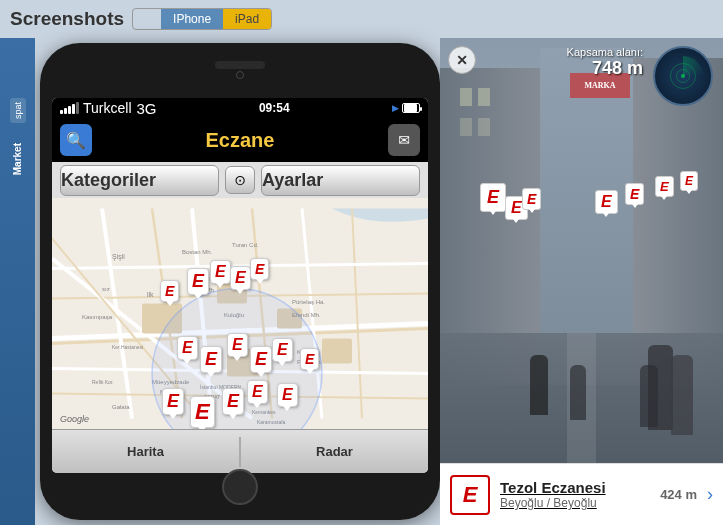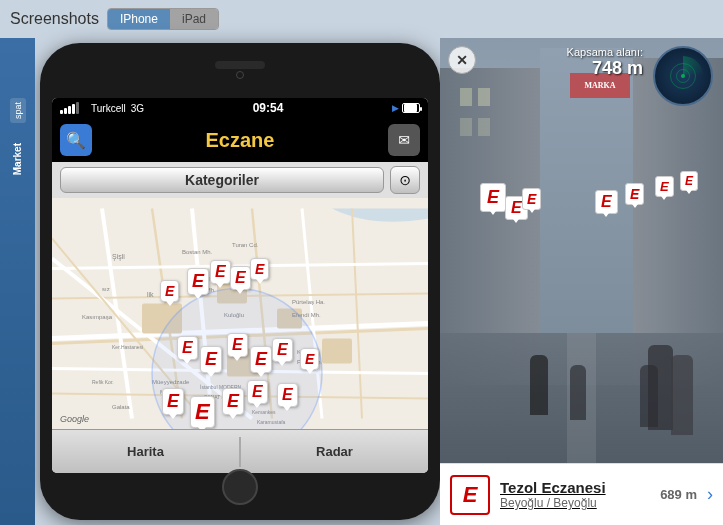--- a/index.html
+++ b/index.html
@@ -18,26 +18,27 @@
       display: flex;
       align-items: center;
       padding: 0 10px;
       gap: 8px;
     }
     .device-tabs {
       display: flex;
       border: 1px solid #999;
       border-radius: 4px;
       overflow: hidden;
+      padding-left: 28px;
     }
     .device-tab {
       padding: 3px 12px;
       font-size: 12px;
       cursor: pointer;
-      background: #a3a3a3;
+      background: #eab308;
       color: #444;
       border: none;
     }
     .device-tab.active {
       background: #5a8ab8;
       color: white;
     }
 
     
     .main-area {
@@ -164,24 +165,24 @@
       display: flex;
       align-items: center;
       padding: 4px 8px;
       gap: 6px;
     }
     .toolbar-btn {
       flex: 1;
       background: linear-gradient(to bottom, #fff, #c0c0c0);
       border: 1px solid #999;
       border-radius: 6px;
-      font-size: 14px;
+      font-size: 18px;
       font-weight: bold;
       color: #333;
-      text-align: center;
+      text-align: left;
       padding: 4px 0;
       cursor: pointer;
     }
     .toolbar-icon-btn {
       width: 30px;
       height: 28px;
       background: linear-gradient(to bottom, #fff, #c0c0c0);
       border: 1px solid #999;
       border-radius: 6px;
       display: flex;
@@ -426,21 +427,21 @@
     .map-svg {
       position: absolute;
       top: 0; left: 0;
       width: 100%; height: 100%;
     }
   </style>
 </head>
 <body>
 
 <div class="top-bar">
-  <span style="font-size:16px;font-weight:normal;color:#333;">Screenshots</span>
+  <span style="font-size:19px;font-weight:bold;color:#333;">Screenshots</span>
   <div class="device-tabs">
     <button class="device-tab active">IPhone</button>
     <button class="device-tab">iPad</button>
   </div>
 </div>
 
 <div class="main-area">
 
   <div class="left-sidebar">
     <div class="sidebar-btn">spat</div>
@@ -456,22 +457,22 @@
 
       <div class="status-bar">
         <div class="status-left">
           <div class="signal-bars">
             <div class="bar" style="height:4px;"></div>
             <div class="bar" style="height:6px;"></div>
             <div class="bar" style="height:8px;"></div>
             <div class="bar" style="height:10px;"></div>
             <div class="bar" style="height:12px;background:#666;"></div>
           </div>
-          <span style="font-size:10px;margin-left:9px;">Turkcell</span>
-          <span style="font-size:10px;margin-left:2px;">3G</span>
+          <span style="font-size:14px;margin-left:1px;">Turkcell</span>
+          <span style="font-size:15px;margin-left:2px;">3G</span>
         </div>
         <div class="status-time">09:54</div>
         <div class="status-right">
           <span style="color:#3a7bd5;font-size:9px;">▶</span>
           <div style="display:flex;align-items:center;gap:2px;">
             <div class="battery-icon">
               <div class="battery-fill"></div>
               <div class="battery-tip"></div>
             </div>
           </div>
@@ -480,20 +481,21 @@
 
       <div class="app-header">
         <div class="search-icon-btn">🔍</div>
         <div class="app-title">Eczane</div>
         <div class="mail-btn">✉</div>
       </div>
 
       <div class="app-toolbar">
         <div class="toolbar-btn">Kategoriler</div>
         <div class="toolbar-icon-btn">⊙</div>
+        <div class="toolbar-btn">Ayarlar</div>
       </div>
 
       <div class="map-area">
         <div class="map-bg">
 
           <svg class="map-svg" viewBox="0 0 376 210">
 
             <rect width="376" height="210" fill="#f2ede4"></rect>
 
             <path d="M 280 0 Q 320 20 376 10 L 376 0 Z" fill="#b8d4e8" opacity="0.6"></path>
@@ -689,19 +691,19 @@
       </div>
 
       <div class="ar-result">
         <div class="ar-result-icon">
           <span class="ar-result-e">E</span>
         </div>
         <div class="ar-result-info">
           <div class="ar-result-name">Tezol Eczanesi</div>
           <div class="ar-result-location">Beyoğlu / Beyoğlu</div>
         </div>
-        <div class="ar-result-dist">689 m</div>
+        <div class="ar-result-dist">424 m</div>
         <div class="ar-result-chevron">›</div>
       </div>
     </div>
   </div>
 
 </div>
 
 </body></html>

